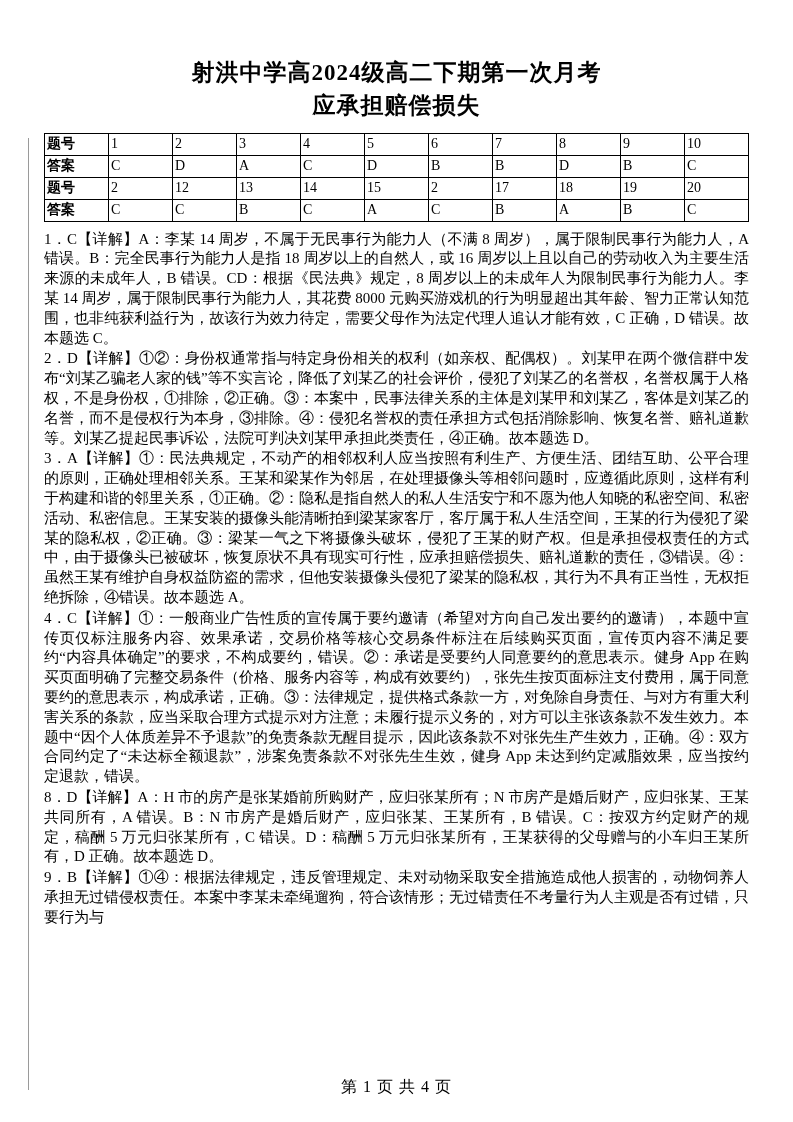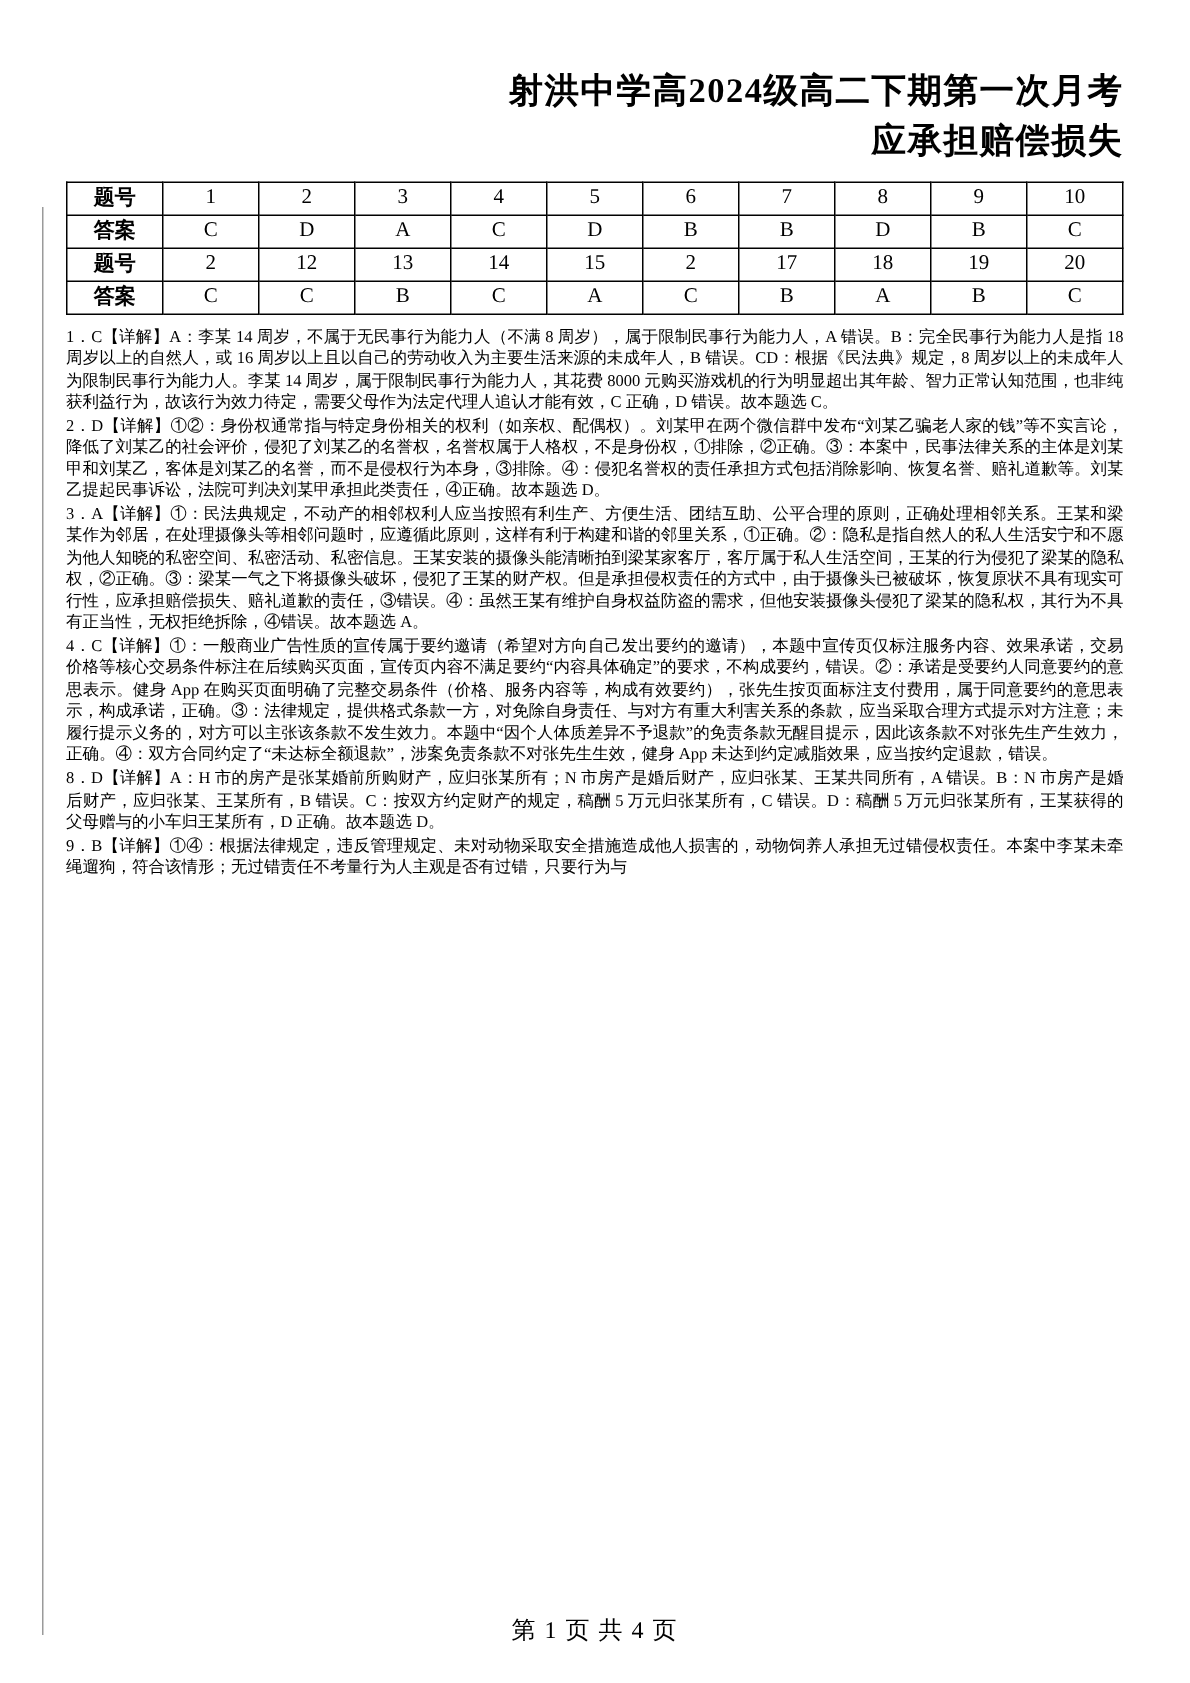--- a/index.html
+++ b/index.html
@@ -19,45 +19,45 @@
     padding: 44px 44px 30px 44px;
   }
   .scan-line {
     position: absolute;
     left: 28px;
     top: 138px;
     width: 1px;
     height: 952px;
     background: #9a9a9a;
   }
-  .title-block { text-align: right; margin-bottom: 10px; }
+  .title-block { text-align: center; margin-bottom: 10px; margin-top: 12px; }
   .title-line {
     font-size: 23px;
     font-weight: bold;
     line-height: 1.45;
     letter-spacing: 1px;
   }
   table.answer-table {
     width: 100%;
     border-collapse: collapse;
     table-layout: fixed;
     margin: 6px 0 8px 0;
   }
   table.answer-table td {
     border: 1px solid #000;
-    text-align: center;
+    text-align: left;
     vertical-align: middle;
     font-size: 14px;
     height: 22px;
     padding: 1px 2px;
     font-family: "Liberation Serif", "DejaVu Serif", serif;
   }
   table.answer-table td.rowhead { font-weight: bold; }
   .explanations {
-    font-size: 11px;
+    font-size: 15px;
     line-height: 1.32;
     text-align: justify;
     word-break: break-all;
   }
   .exp { margin: 0 0 1px 0; }
   .footer {
     position: absolute;
     bottom: 24px;
     left: 0;
     width: 100%;

